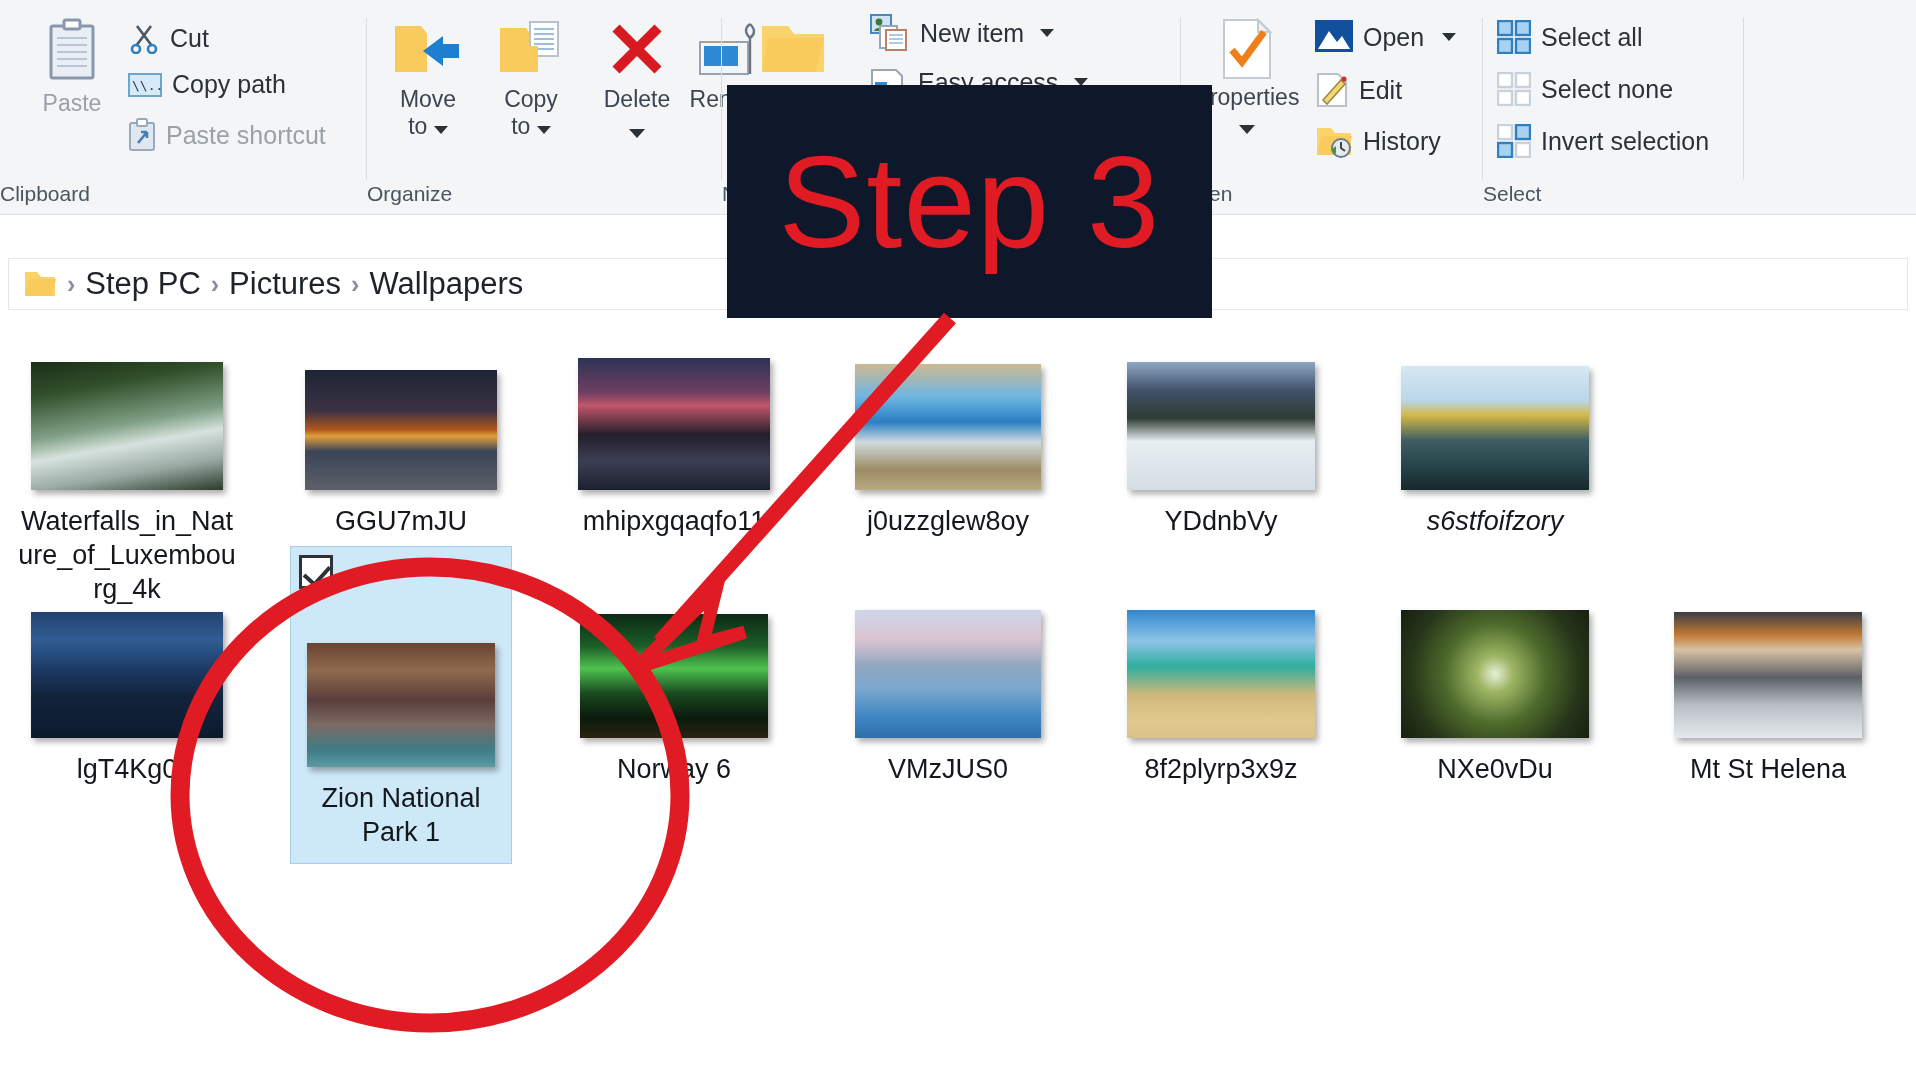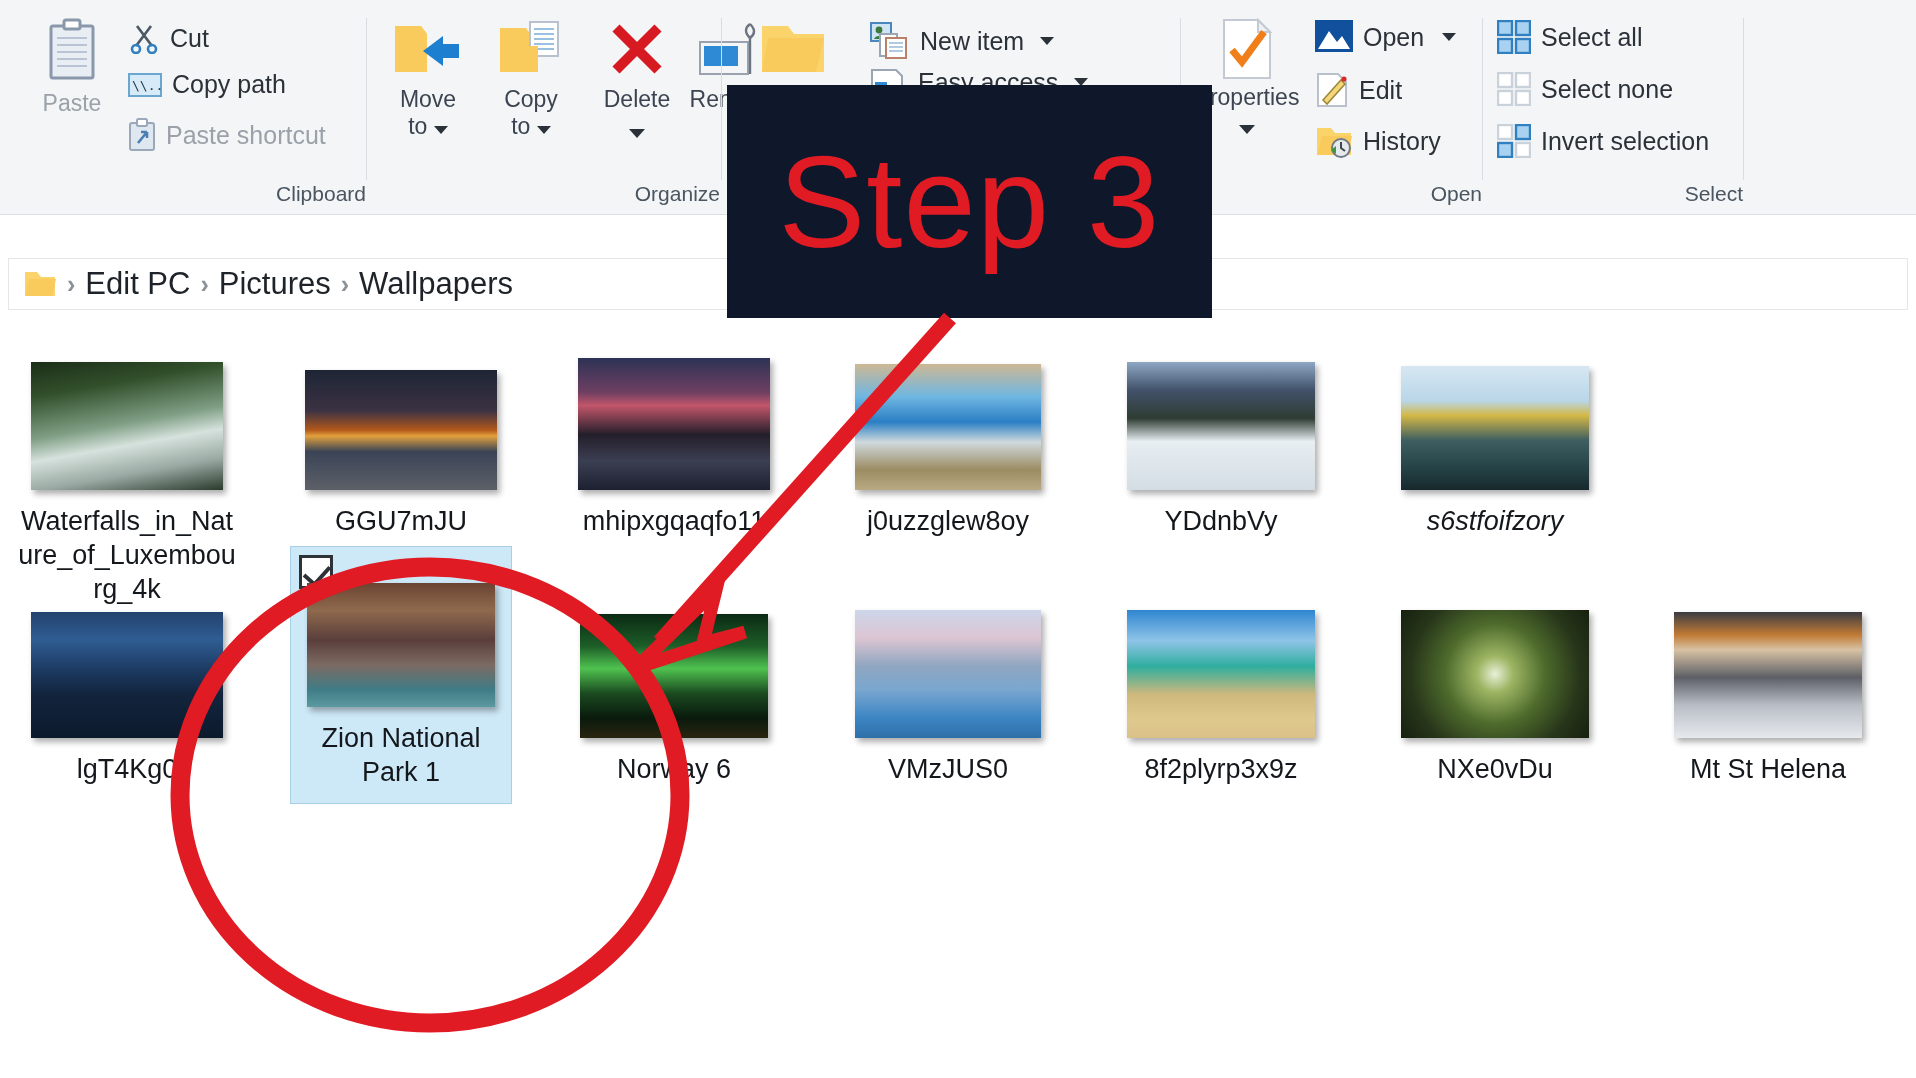--- a/index.html
+++ b/index.html
@@ -15,21 +15,21 @@
   
   #ribbon{
     position:absolute;left:0;top:0;width:1916px;height:215px;
     background:#f3f5f7;
     border-bottom:1px solid #dcdfe3;
     box-sizing:border-box;
   }
   .rib-group{position:absolute;top:0;height:214px;}
   .rib-sep{position:absolute;top:18px;width:1px;height:162px;background:#d9dde1;}
   .rib-title{
-    position:absolute;bottom:8px;width:100%;text-align:right;
+    position:absolute;bottom:8px;width:100%;text-align:left;
     font-size:21px;color:#4a5560;
   }
   .big-btn{
     position:absolute;text-align:center;color:#3b4450;font-size:23px;line-height:27px;
   }
   .small-btn{
     position:absolute;display:flex;align-items:center;gap:10px;
     font-size:25px;color:#2b3138;white-space:nowrap;
   }
   .small-btn.disabled{color:#9aa1a9;}
@@ -228,21 +228,21 @@
     <div class="big-btn" style="left:16px;top:18px;width:110px;">
       <span class="ico" style="width:78px;height:62px;margin:0 auto 6px;display:block;">
         <svg width="78" height="62" viewBox="0 0 78 62">
           <path d="M8 8h26l6 8h30v38H8z" fill="#fbd36b"></path>
           <path d="M14 20h56l-8 34H8z" fill="#f9cb5c"></path>
         </svg>
       </span>
       <span>New<br>folder</span>
     </div>
 
-    <div class="small-btn" style="left:148px;top:14px;margin-top:8px;">
+    <div class="small-btn" style="left:148px;top:14px;">
       <span class="ico" style="width:40px;height:38px;">
         <svg width="40" height="38" viewBox="0 0 40 38">
           <rect x="1" y="1" width="20" height="18" fill="#cfe4f5" stroke="#4a87bd" stroke-width="2"></rect>
           <circle cx="9" cy="8" r="3.4" fill="#3d7a3a"></circle>
           <path d="M4 17c1.6-4 8-4 9.6 0z" fill="#3d7a3a"></path>
           <rect x="10" y="12" width="17" height="22" fill="#ffffff" stroke="#9aa6b4" stroke-width="2"></rect>
           <rect x="16" y="16" width="20" height="20" fill="#ffffff" stroke="#b9806a" stroke-width="2"></rect>
           <g stroke="#8fb4d8" stroke-width="1.4">
               <line x1="19" y1="21" x2="33" y2="21"></line>
               <line x1="19" y1="25" x2="33" y2="25"></line>
@@ -366,21 +366,21 @@
 </div>
 
 <div id="crumbbar">
   <span class="ico" style="width:34px;height:30px;">
     <svg width="34" height="30" viewBox="0 0 34 30">
       <path d="M2 3h12l4 5h14v19H2z" fill="#fbd36b"></path>
       <path d="M6 10h27l-4 17H2z" fill="#f9cb5c"></path>
     </svg>
   </span>
   <span class="crumb-chev">›</span>
-  <span class="crumb">Edit PC</span>
+  <span class="crumb">Step PC</span>
   <span class="crumb-chev">›</span>
   <span class="crumb">Pictures</span>
   <span class="crumb-chev">›</span>
   <span class="crumb">Wallpapers</span>
 </div>
 
 <div id="filegrid">
     <div class="tile" style="left: 16px; top: 0px;">
       <div class="thumb-wrap">
         <div class="thumb" style="width: 192px; height: 128px; background: linear-gradient(170deg, rgb(27, 45, 24) 0%, rgb(50, 80, 43) 22%, rgb(127, 158, 132) 48%, rgb(214, 226, 221) 62%, rgb(154, 169, 163) 80%, rgb(42, 58, 43) 100%);"></div>
@@ -416,21 +416,21 @@
         <div class="thumb" style="width: 188px; height: 124px; background: linear-gradient(rgb(214, 231, 241) 0%, rgb(185, 214, 232) 28%, rgb(211, 184, 69) 40%, rgb(62, 94, 98) 60%, rgb(37, 67, 71) 82%, rgb(23, 40, 44) 100%);"></div>
       </div>
       <div class="tile-label">s6stfoifzory</div>
     </div>
     <div class="tile" style="left: 16px; top: 248px;">
       <div class="thumb-wrap">
         <div class="thumb" style="width: 192px; height: 126px; background: linear-gradient(rgb(36, 66, 110) 0%, rgb(47, 93, 147) 22%, rgb(28, 58, 98) 46%, rgb(18, 36, 60) 66%, rgb(12, 26, 44) 100%);"></div>
       </div>
       <div class="tile-label">lgT4Kg0</div>
     </div>
-    <div class="tile selected" style="left: 290px; top: 216px; ">
+    <div class="tile selected" style="left: 290px; top: 216px; padding-top: 60px;">
       <div class="chkbox"></div>
       <div class="thumb-wrap">
         <div class="thumb" style="width: 188px; height: 124px; background: linear-gradient(rgb(107, 67, 50) 0%, rgb(143, 106, 77) 22%, rgb(90, 62, 59) 46%, rgb(124, 106, 99) 66%, rgb(63, 124, 134) 86%, rgb(92, 154, 160) 100%);"></div>
       </div>
       <div class="tile-label">Zion National Park 1</div>
     </div>
     <div class="tile" style="left: 563px; top: 248px;">
       <div class="thumb-wrap">
         <div class="thumb" style="width: 188px; height: 124px; background: linear-gradient(rgb(11, 42, 20) 0%, rgb(29, 94, 40) 26%, rgb(79, 194, 79) 44%, rgb(26, 74, 32) 64%, rgb(10, 26, 12) 84%, rgb(42, 36, 16) 100%);"></div>
       </div>

